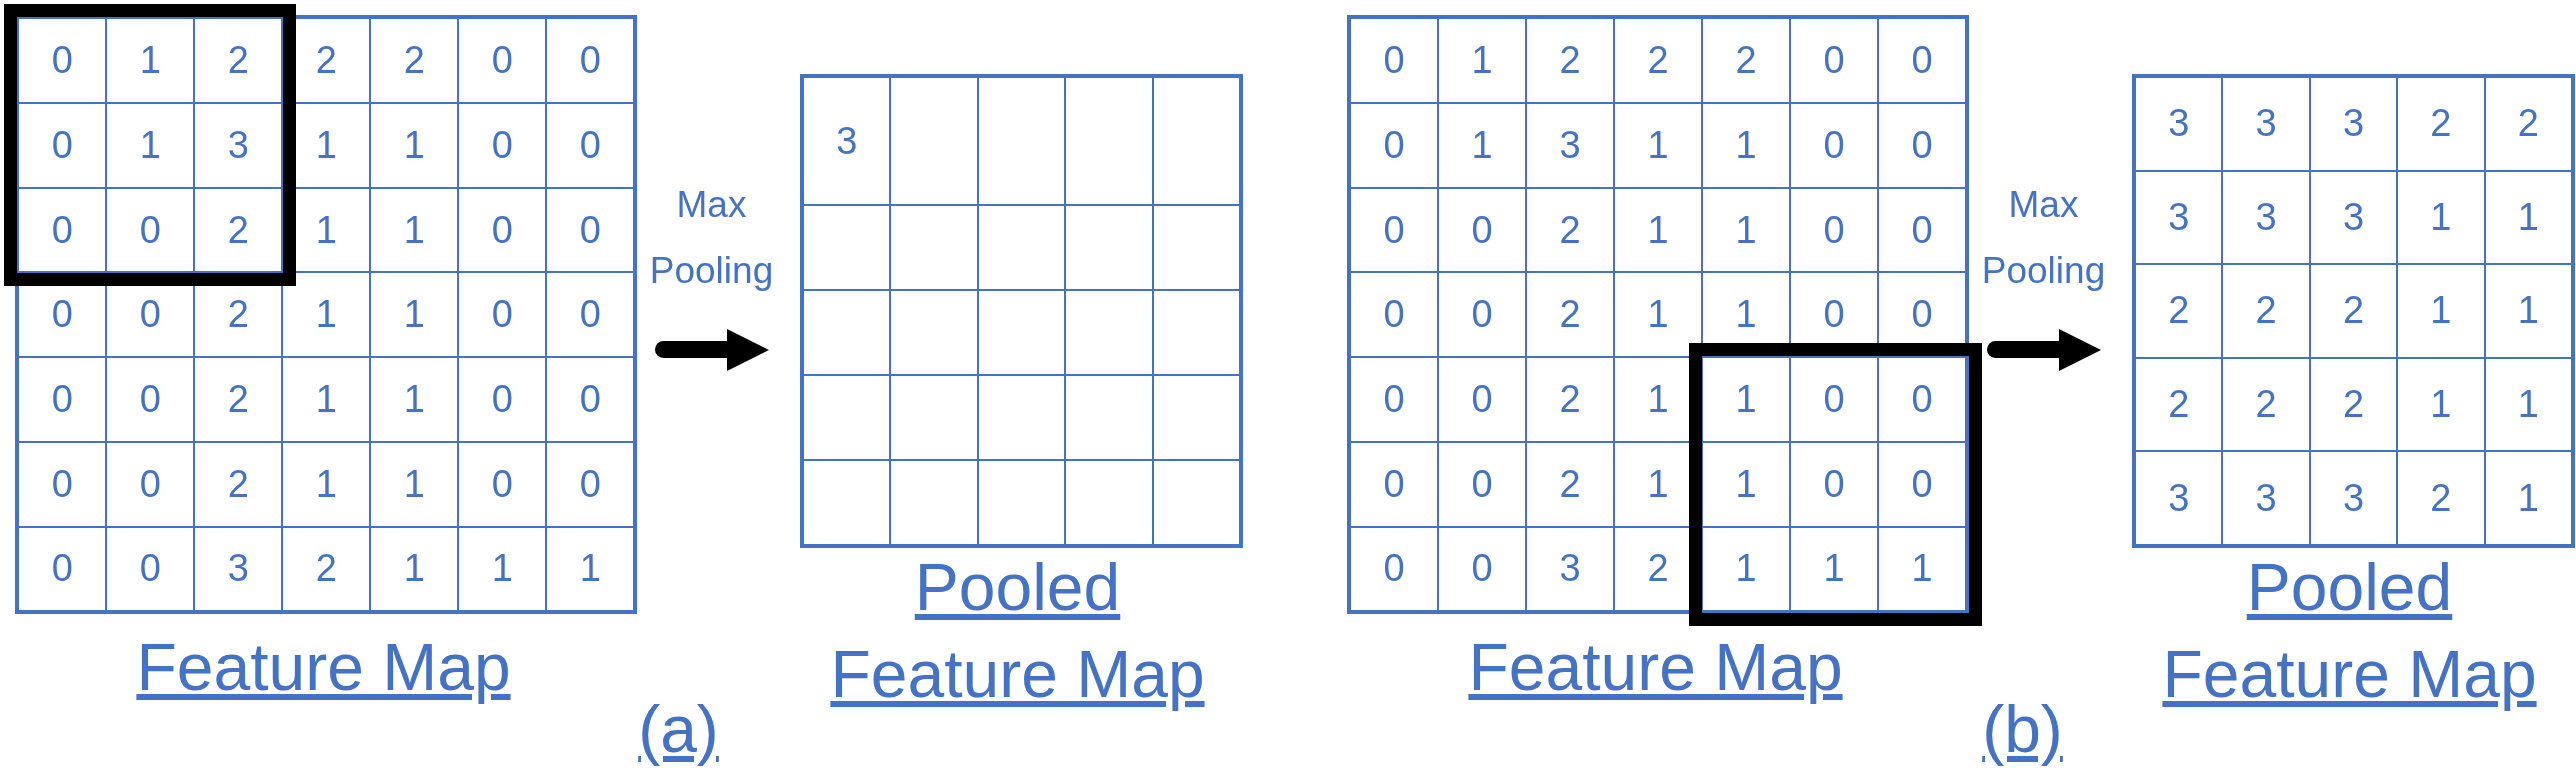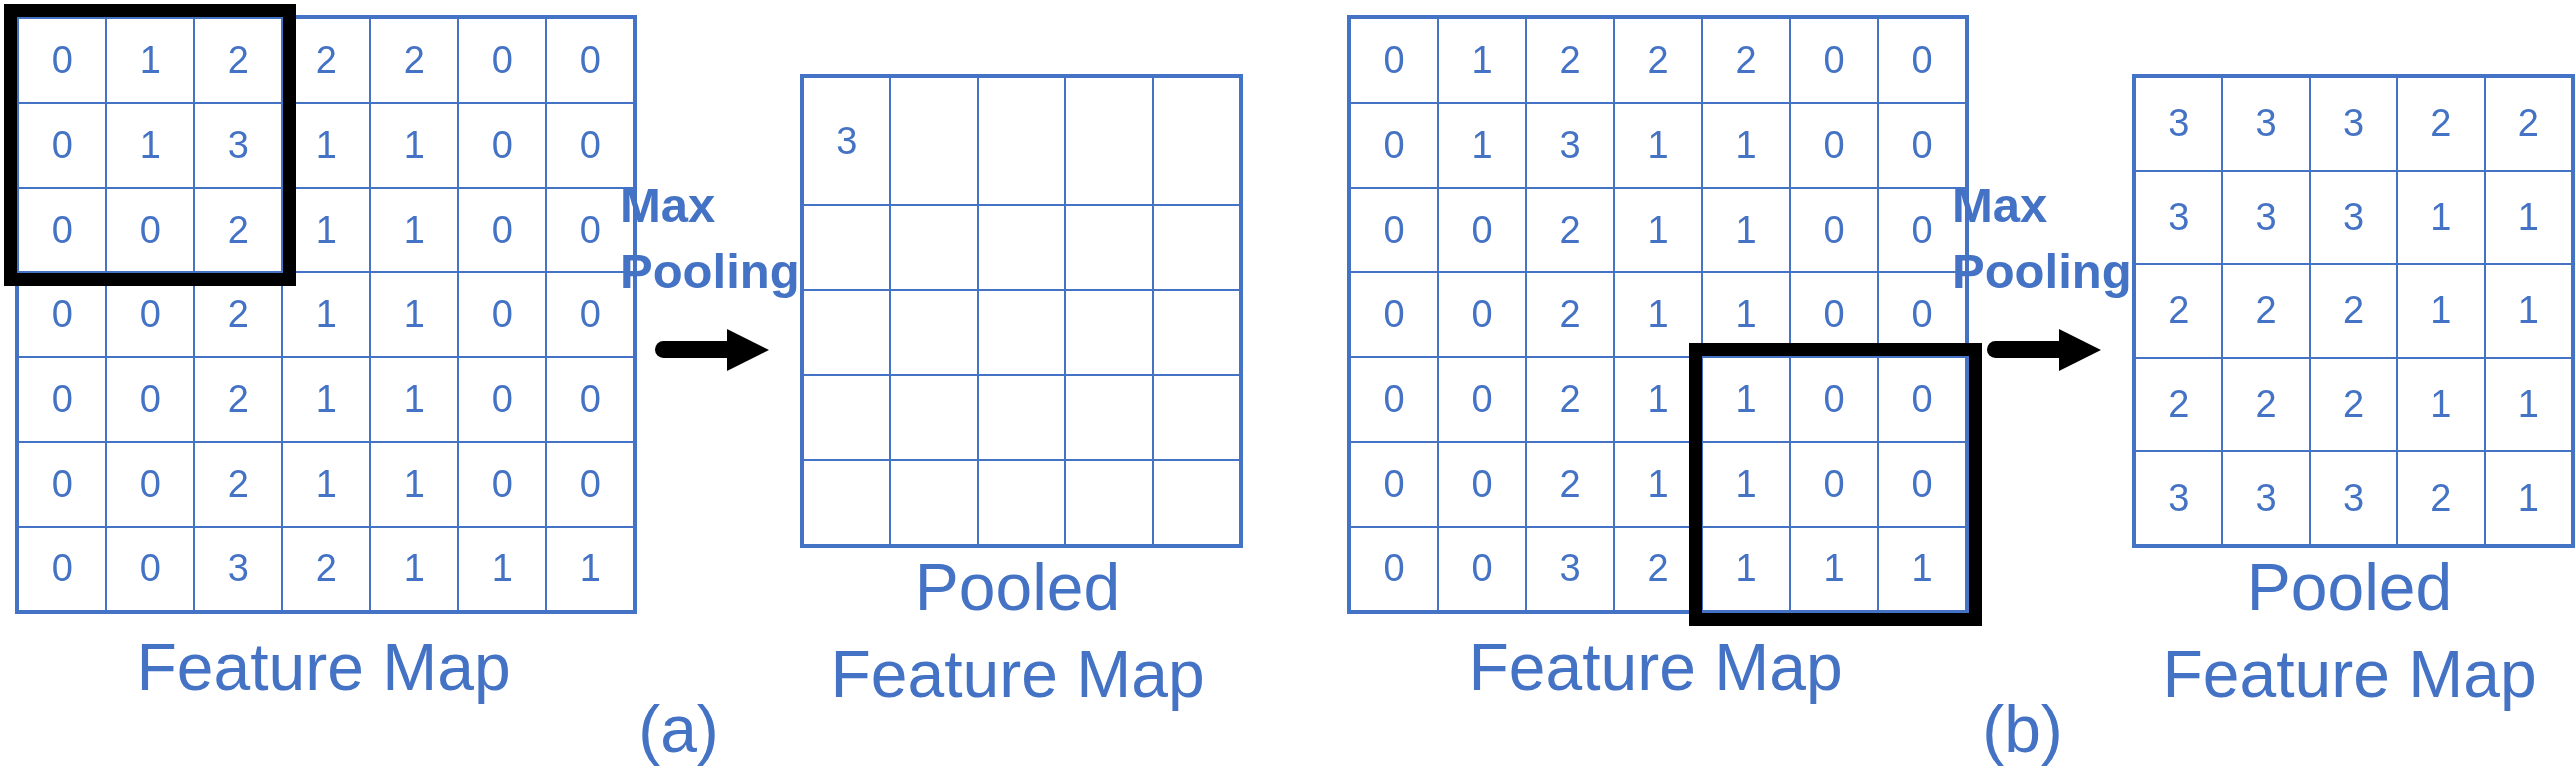--- a/index.html
+++ b/index.html
@@ -9,30 +9,30 @@
          font-family: "Liberation Sans", "DejaVu Sans", sans-serif; }
   .canvas { position: relative; width: 2576px; height: 772px; background: #fff; }
   .panel { position: absolute; inset: 0; }
 
   .grid { position: absolute; display: grid; border: 3.1px solid var(--blue); background: #fff; }
   .grid .cell { border: 1.5px solid var(--blue); display: flex; align-items: center;
                 justify-content: center; color: var(--blue); font-size: 38px; }
 
   .window { position: absolute; border: 13.4px solid var(--ink); background: transparent; z-index: 5; }
 
-  .op { position: absolute; color: var(--blue); font-size: 49px; line-height: 66px;
-        white-space: nowrap; font-weight: bold; }
+  .op { position: absolute; color: var(--blue); font-size: 37px; line-height: 66px;
+        text-align: center; white-space: nowrap; }
 
   .arrow { position: absolute; display: flex; align-items: center; height: 43px; }
   .arrow .shaft { width: 72px; height: 16.5px; background: var(--ink); border-radius: 8.6px 0 0 8.6px; }
   .arrow .head  { width: 0; height: 0; border-top: 21.4px solid transparent;
                   border-bottom: 21.4px solid transparent; border-left: 42px solid var(--ink); }
 
   .caption { position: absolute; color: var(--blue); font-size: 66px; line-height: 87px;
-             text-align: center; white-space: nowrap; }
+             text-align: center; white-space: nowrap; text-decoration: underline; }
 </style>
 </head>
 <body>
 
 <div class="canvas">
 
   <section class="panel">
     <div class="grid" style="left:15.3px; top:15.3px; width:622px; height:599px; grid-template-columns:repeat(7,1fr);">
         <div class="cell">0</div>
         <div class="cell">1</div>

